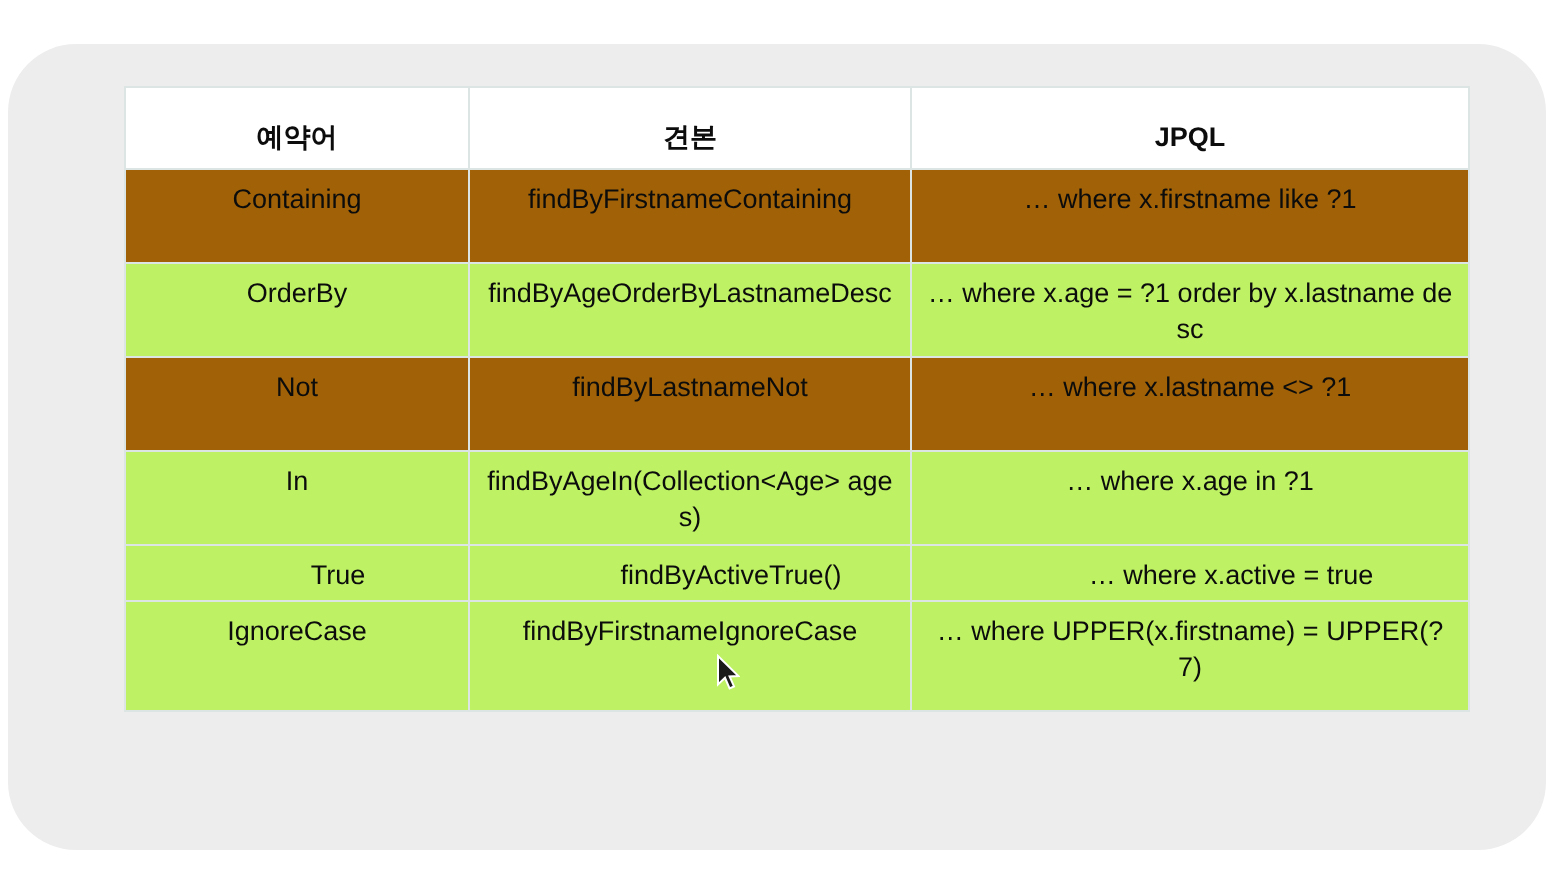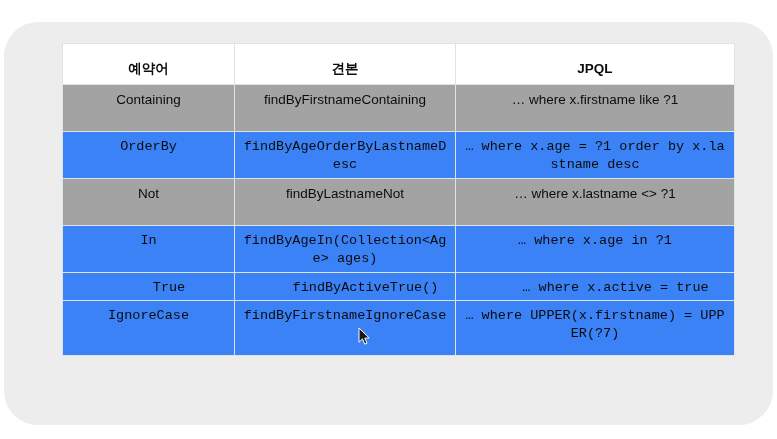--- a/index.html
+++ b/index.html
@@ -68,22 +68,22 @@
 
   table.ref-table tbody td {
     font-size: 13.5px;
     font-weight: normal;
   }
 
   tr.row-tall td { height: 40px; }
   tr.row-short td { height: 21px; padding-left: 48px; }
   tr.row-last td  { height: 48px; }
 
-  tr.tint td { background: #3b82f6; font-family: Liberation Mono, monospace; }
-  tr.plain td { background: #a3a3a3; }
+  tr.tint td { background: #bef264; }
+  tr.plain td { background: #a16207; }
 
   .cursor-arrow {
     position: absolute;
     left: 358px;
     top: 327px;
     width: 12px;
     height: 19px;
     pointer-events: none;
   }
 </style>

